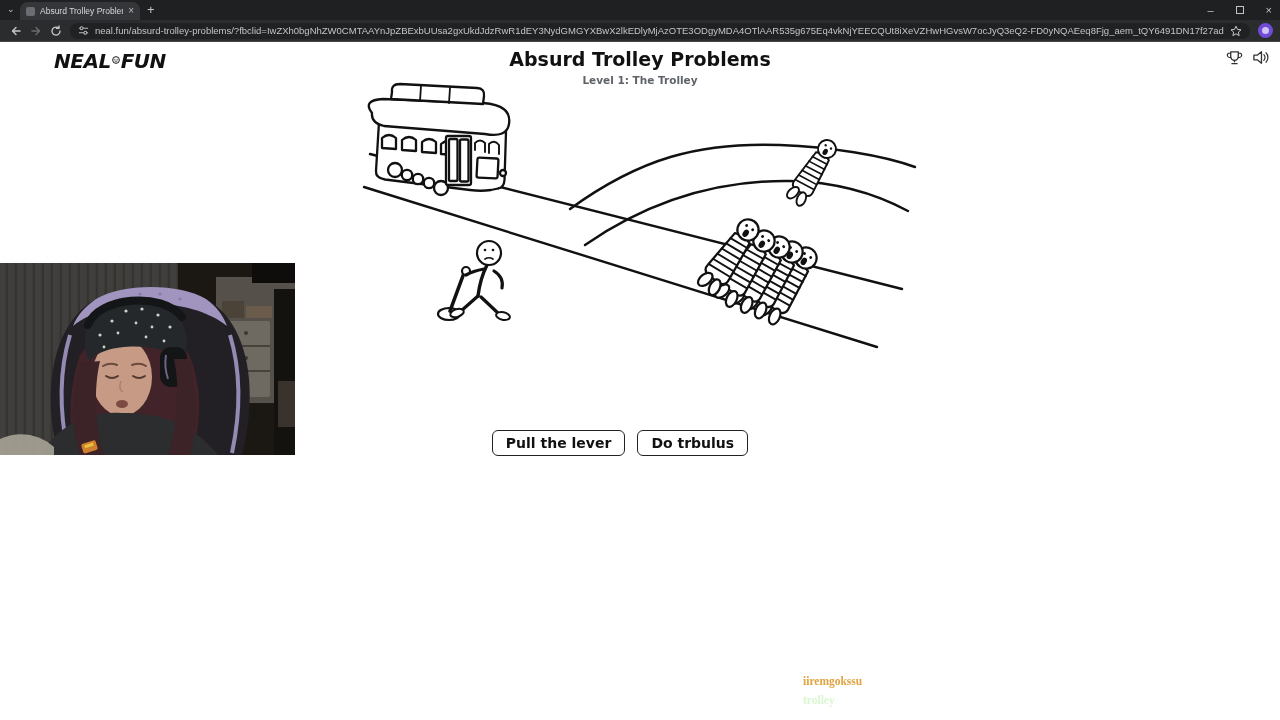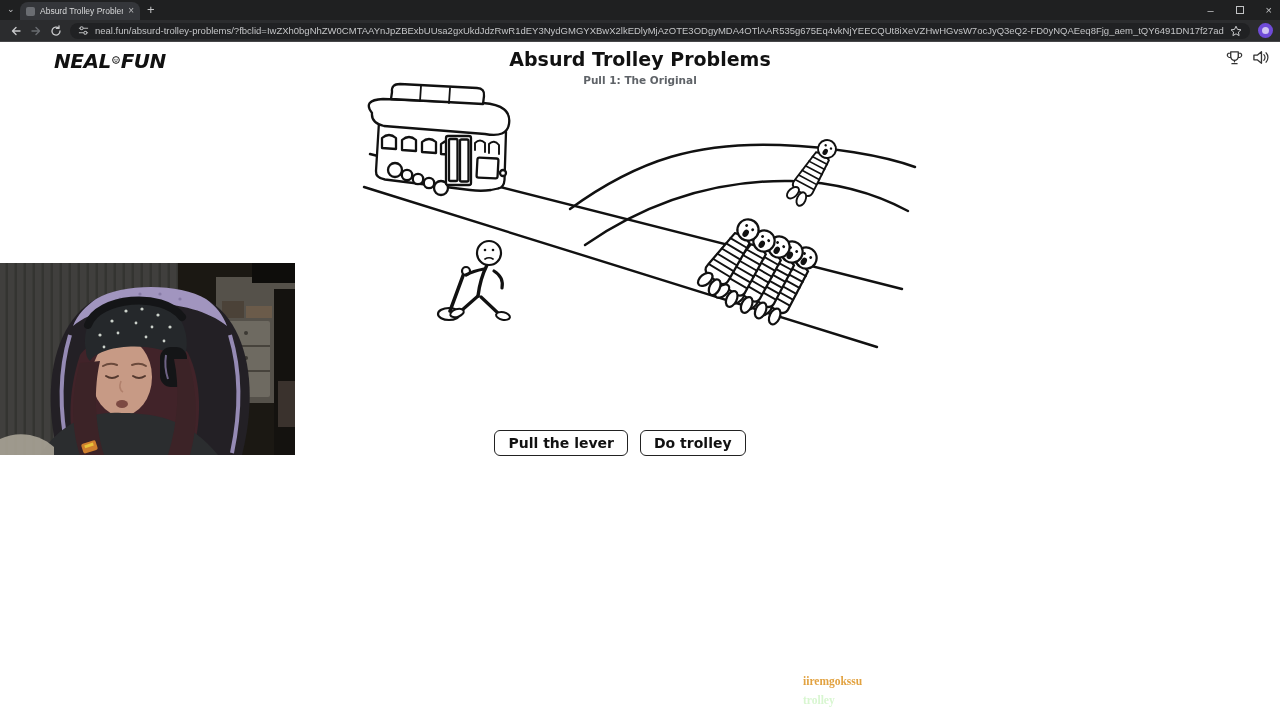--- a/index.html
+++ b/index.html
@@ -109,21 +109,21 @@
     <svg width="8" height="8" viewBox="0 0 10 10">
       <circle cx="5" cy="5" r="4.2" fill="none" stroke="#111" stroke-width="1.2"></circle>
       <circle cx="3.6" cy="4" r="0.7" fill="#111"></circle>
         <circle cx="6.4" cy="4" r="0.7" fill="#111"></circle>
       <path d="M3.2,6 Q5,7.6 6.8,6" fill="none" stroke="#111" stroke-width="1"></path>
     </svg>
     <span>FUN</span>
   </a>
 
   <div class="page-title">Absurd Trolley Problems</div>
-  <div class="page-subtitle">Pull 1: The Original</div>
+  <div class="page-subtitle">Level 1: The Trolley</div>
 
   <div class="header-icons">
     <svg width="17" height="17" viewBox="0 0 18 18">
       <path d="M5,3 H13 V8 A4,4 0 0 1 5,8 Z" fill="none" stroke="#333" stroke-width="1.4" stroke-linejoin="round"></path>
       <path d="M5,4.5 H2.6 A2.4,2.4 0 0 0 5.4,8.6 M13,4.5 H15.4 A2.4,2.4 0 0 1 12.6,8.6" fill="none" stroke="#333" stroke-width="1.2"></path>
       <path d="M9,12 V13.6 M6.3,15.5 H11.7" fill="none" stroke="#333" stroke-width="1.4" stroke-linecap="round"></path>
     </svg>
     <svg width="18" height="17" viewBox="0 0 19 18">
       <path d="M2,6.5 H5.5 L10,2.8 V15.2 L5.5,11.5 H2 Z" fill="none" stroke="#333" stroke-width="1.4" stroke-linejoin="round"></path>
       <path d="M12.5,6 A4.2,4.2 0 0 1 12.5,12 M14.8,4 A7.2,7.2 0 0 1 14.8,14" fill="none" stroke="#333" stroke-width="1.3" stroke-linecap="round"></path>
@@ -201,21 +201,21 @@
       <ellipse cx="503" cy="316" rx="7" ry="3.8" fill="#fff" stroke-width="2" transform="rotate(12 503 316)"></ellipse>
       <circle cx="489" cy="253" r="12" fill="#fff" stroke-width="2.2"></circle>
       <circle cx="485" cy="250" r="1.3" fill="#111" stroke="none"></circle>
       <circle cx="493" cy="250" r="1.3" fill="#111" stroke="none"></circle>
       <path d="M485,259 Q489,256.5 493,259" stroke-width="1.7"></path>
     </g>
   </svg>
 
   <div class="answers">
     <button class="answer-btn">Pull the lever</button>
-    <button class="answer-btn">Do trolley</button>
+    <button class="answer-btn">Do trbulus</button>
   </div>
 
   <svg class="webcam" viewBox="0 0 295 192">
     <defs>
       <pattern id="curtain" width="9" height="10" patternUnits="userSpaceOnUse">
         <rect width="9" height="10" fill="#403f3d"></rect>
         <rect x="5.5" width="2.5" height="10" fill="#343431"></rect>
       </pattern>
     </defs>
     <rect width="295" height="192" fill="#262421"></rect>

